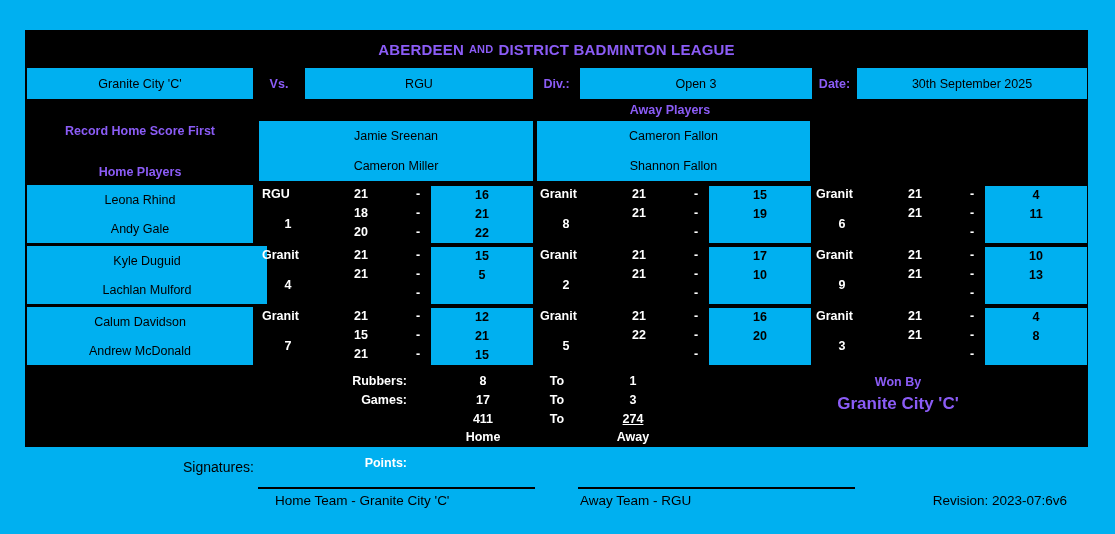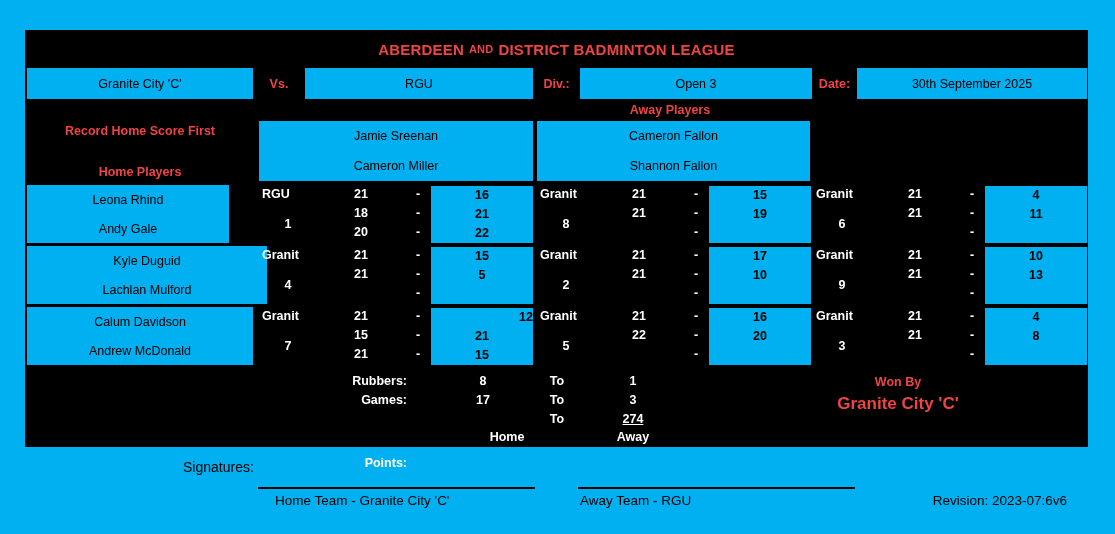--- a/index.html
+++ b/index.html
@@ -1,21 +1,21 @@
 <!DOCTYPE html>
 <html><head>
 <meta charset="utf-8">
 <style>
   html,body{margin:0;padding:0;background:#00b0f0;}
   .stage{position:relative;width:1115px;height:534px;background:#00b0f0;
          font-family:"Liberation Sans",sans-serif;overflow:hidden;}
   .sheet{position:absolute;left:25px;top:30px;width:1063px;height:417px;background:#000;}
   .abs{position:absolute;}
   .cyan{background:#00b0f0;color:#000;}
-  .wt{color:#ef4444;}
+  .wt{color:#8b5cf6;}
   .b{font-weight:bold;}
   .ctr{display:flex;align-items:center;justify-content:center;text-align:center;}
   .pair{display:flex;flex-direction:column;align-items:center;justify-content:space-around;
         font-size:12.5px;color:#000;}
   .t13{font-size:12.5px;}
   .title{font-size:15px;letter-spacing:.2px;}
   .title .and{font-size:11px;margin:0 5px;}
   .mblk{position:absolute;width:274px;height:59px;}
   .win{position:absolute;left:3px;top:0;width:56px;height:19px;line-height:19px;
        color:#fff;font-weight:bold;font-size:12.5px;white-space:nowrap;overflow:hidden;}
@@ -62,21 +62,21 @@
 
     <div class="abs cyan pair" style="left:234px;top:91px;width:274px;height:60px;">
       <span>Jamie Sreenan</span>
       <span>Cameron Miller</span>
     </div>
     <div class="abs cyan pair" style="left:512px;top:91px;width:273px;height:60px;">
       <span>Cameron Fallon</span>
       <span>Shannon Fallon</span>
     </div>
 
-    <div class="abs cyan pair" style="left:2px;top:155px;width:202px;height:58px;">
+    <div class="abs cyan pair" style="left:2px;top:155px;width:226px;height:58px;">
       <span>Leona Rhind</span>
       <span>Andy Gale</span>
     </div>
     <div class="mblk" style="left:234px;top:155px;">
       <span class="win">RGU</span>
       <span class="court">1</span>
       <span class="hsc" style="top:0;">21</span>
       <span class="hsc" style="top:19px;">18</span>
       <span class="hsc" style="top:38px;">20</span>
       <span class="dsh" style="top:0;">-</span>
@@ -176,21 +176,21 @@
     <div class="mblk" style="left:234px;top:277px;">
       <span class="win">Granit</span>
       <span class="court">7</span>
       <span class="hsc" style="top:0;">21</span>
       <span class="hsc" style="top:19px;">15</span>
       <span class="hsc" style="top:38px;">21</span>
       <span class="dsh" style="top:0;">-</span>
       <span class="dsh" style="top:19px;">-</span>
       <span class="dsh" style="top:38px;">-</span>
       <span class="acell">
-        <span class="asc" style="top:0;text-align:right;">12</span>
+        <span class="asc" style="top:0;">12</span>
         <span class="asc" style="top:19px;">21</span>
         <span class="asc" style="top:38px;">15</span>
       </span>
     </div>
     <div class="mblk" style="left:512px;top:277px;">
       <span class="win">Granit</span>
       <span class="court">5</span>
       <span class="hsc" style="top:0;">21</span>
       <span class="hsc" style="top:19px;">22</span>
       <span class="hsc" style="top:38px;"></span>
@@ -223,24 +223,25 @@
     <span class="totval" style="left:392px;top:342px;">8</span>
     <span class="totval" style="left:507px;width:50px;top:342px;">To</span>
     <span class="totval" style="left:542px;top:342px;">1</span>
 
     <span class="totlbl" style="top:361px;">Games:</span>
     <span class="totval" style="left:392px;top:361px;">17</span>
     <span class="totval" style="left:507px;width:50px;top:361px;">To</span>
     <span class="totval" style="left:542px;top:361px;">3</span>
 
     <span class="totlbl" style="top:380px;margin-top:44px;">Points:</span>
+    <span class="totval" style="left:392px;top:380px;">411</span>
     <span class="totval" style="left:507px;width:50px;top:380px;">To</span>
     <span class="totval" style="left:542px;top:380px;text-decoration:underline;">274</span>
 
-    <span class="totval" style="left:416px;top:398px;">Home</span>
+    <span class="totval" style="left:392px;top:398px;">Home</span>
     <span class="totval" style="left:542px;top:398px;">Away</span>
 
     <div class="abs ctr wt b t13" style="left:788px;top:343px;width:170px;height:18px;">Won By</div>
     <div class="abs ctr wt b" style="left:788px;top:362px;width:170px;height:24px;font-size:17px;">Granite City 'C'</div>
 
   </div>
 
   <div class="abs" style="left:183px;top:459px;font-size:14px;color:#000;">Signatures:</div>
 
   <div class="sigline" style="left:258px;top:487px;"></div>

